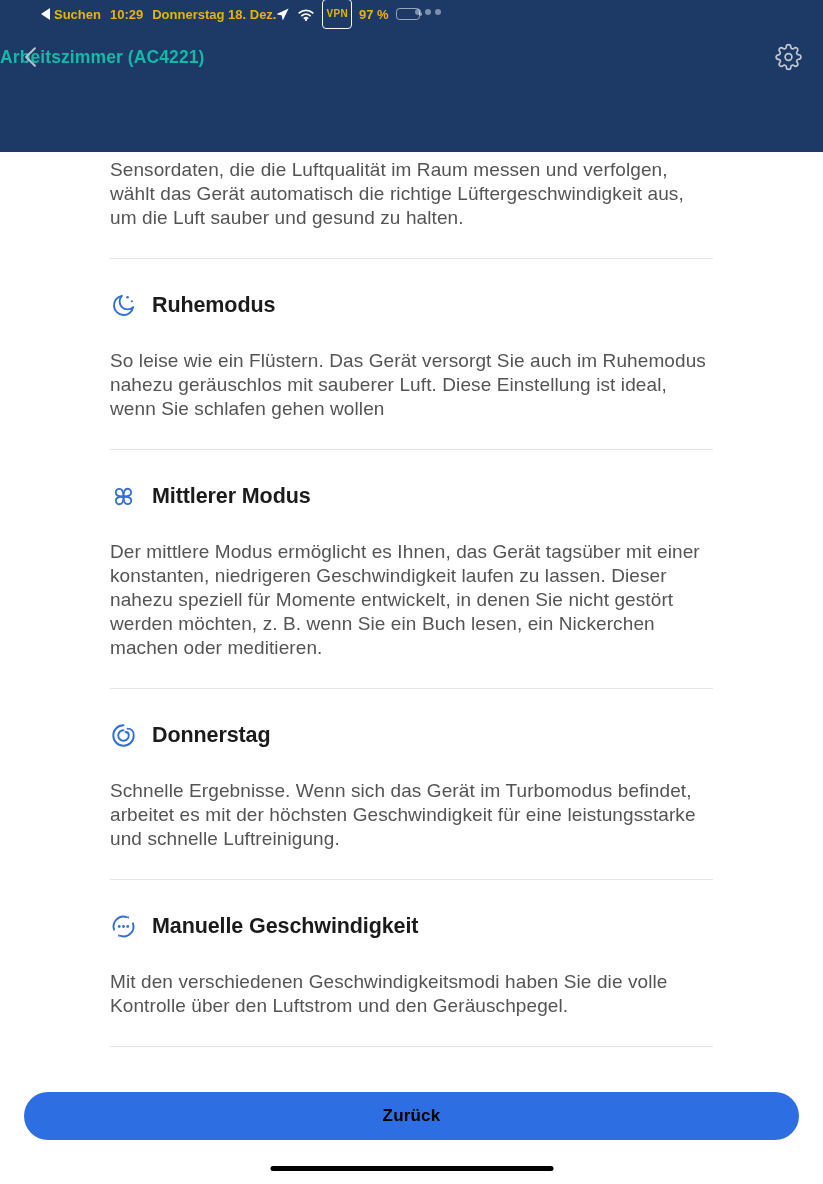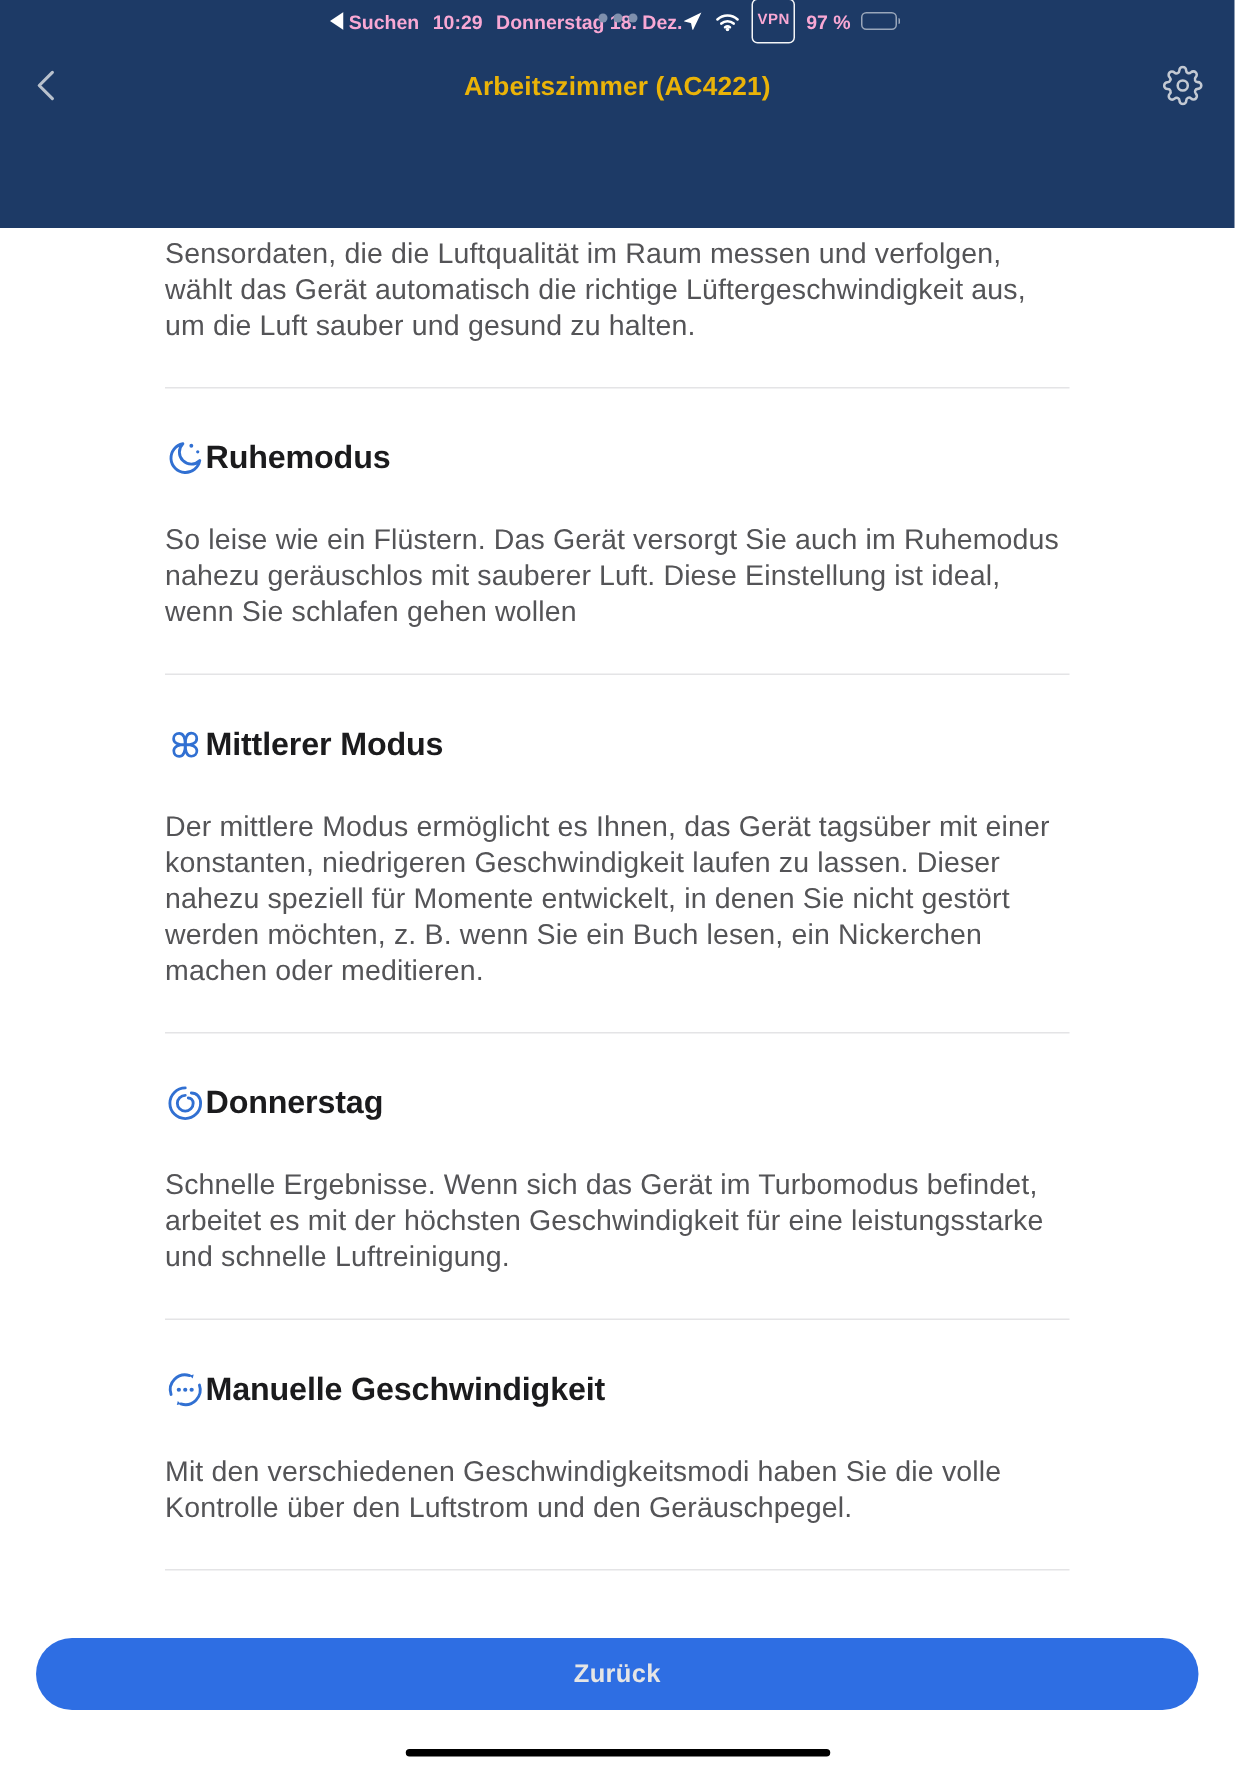--- a/index.html
+++ b/index.html
@@ -13,23 +13,23 @@
 
   
   .header {
     position:absolute; top:0; left:0; right:0; height:152px;
     background:#1d3a66;
   }
 
   
   .status-bar {
     position:relative; height:26px;
-    display:flex; align-items:center; justify-content:center;
+    display:flex; align-items:center; justify-content:flex-start;
     padding:2px 12px 0 9px;
-    color:#f9a8d4; font-size:13px; font-weight:600;
+    color:#eab308; font-size:13px; font-weight:600;margin-left:32px;
   }
   .sb-left { display:flex; align-items:center; gap:9px; }
   .sb-back-app { display:flex; align-items:center; gap:4px; cursor:default; }
   .sb-center {
     position:absolute; left:50%; top:9px; transform:translateX(-50%);
     display:flex; gap:4px;
   }
   .sb-center i { width:6px; height:6px; border-radius:50%; background:#7f90ad; }
   .sb-right { display:flex; align-items:center; gap:7px; }
   .vpn-badge {
@@ -48,49 +48,49 @@
     border-radius:0 2px 2px 0; margin-left:.8px;
   }
 
   
   .nav {
     position:relative; height:46px; margin-top:8px;
     display:flex; align-items:center;
   }
   .nav-back { position:absolute; left:18px; top:50%; transform:translateY(-50%); width:28px; height:28px; cursor:pointer; }
   .nav-title {
-    width:100%; text-align:center;
-    color:#eab308; font-size:17.5px; font-weight:600; letter-spacing:.1px;
+    width:100%; 
+    color:#14b8a6; font-size:17.5px; font-weight:600; letter-spacing:.1px;
   }
   .nav-settings { position:absolute; right:21px; top:50%; transform:translateY(-50%); width:27px; height:27px; cursor:pointer; }
 
   
   .card {
     position:absolute; top:152px; left:0; right:0; bottom:0;
     background:#ffffff; border-radius:22px 22px 0 0;
   }
   .content { padding:6px 110px 0 110px; }
 
   .body-text {
     font-size:19px; line-height:24px; color:#545457; letter-spacing:.1px;
   }
   .divider { height:1px; background:#e4e4e6; margin-top:28px; }
 
-  .section-head { display:flex; align-items:center; margin-top:33px; }
+  .section-head { display:flex; align-items:center; gap:15px; margin-top:33px; }
   .mode-icon { width:27px; height:27px; flex:0 0 auto; }
   .section-title {
     font-size:21.5px; font-weight:700; color:#1b1b1d; letter-spacing:-.1px;
   }
   .section-body { margin-top:30px; }
 
   
   .back-button {
     position:absolute; left:24px; right:24px; top:1092px; height:48px;
     background:#2e6ee3; border-radius:24px; border:none;
-    color:#e5e5e5; font-size:17px; font-weight:700;
+    color:#000000; font-size:17px; font-weight:700;
     display:flex; align-items:center; justify-content:center;
     font-family:inherit; cursor:pointer; letter-spacing:.2px;
   }
 
   .home-indicator {
     position:absolute; left:50%; bottom:13px; transform:translateX(-50%);
     width:283px; height:5.5px; border-radius:3px; background:#000000;
   }
 </style>
 </head>

